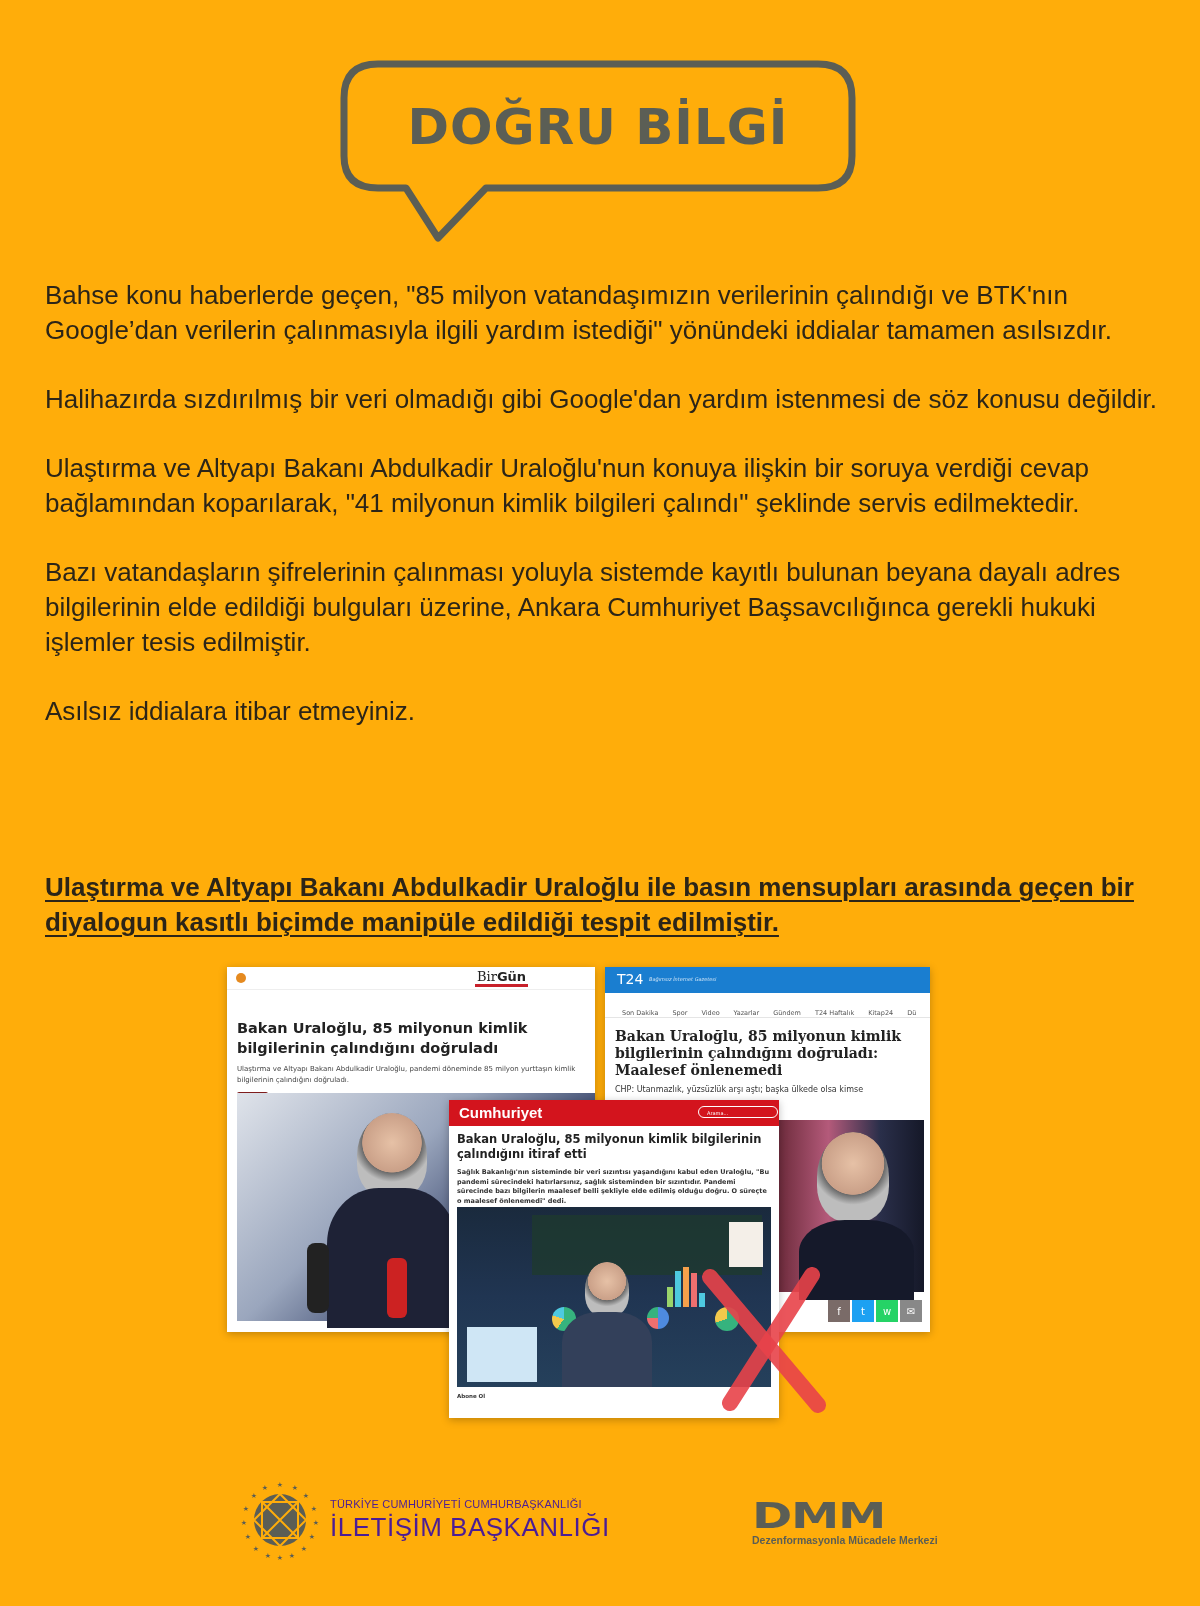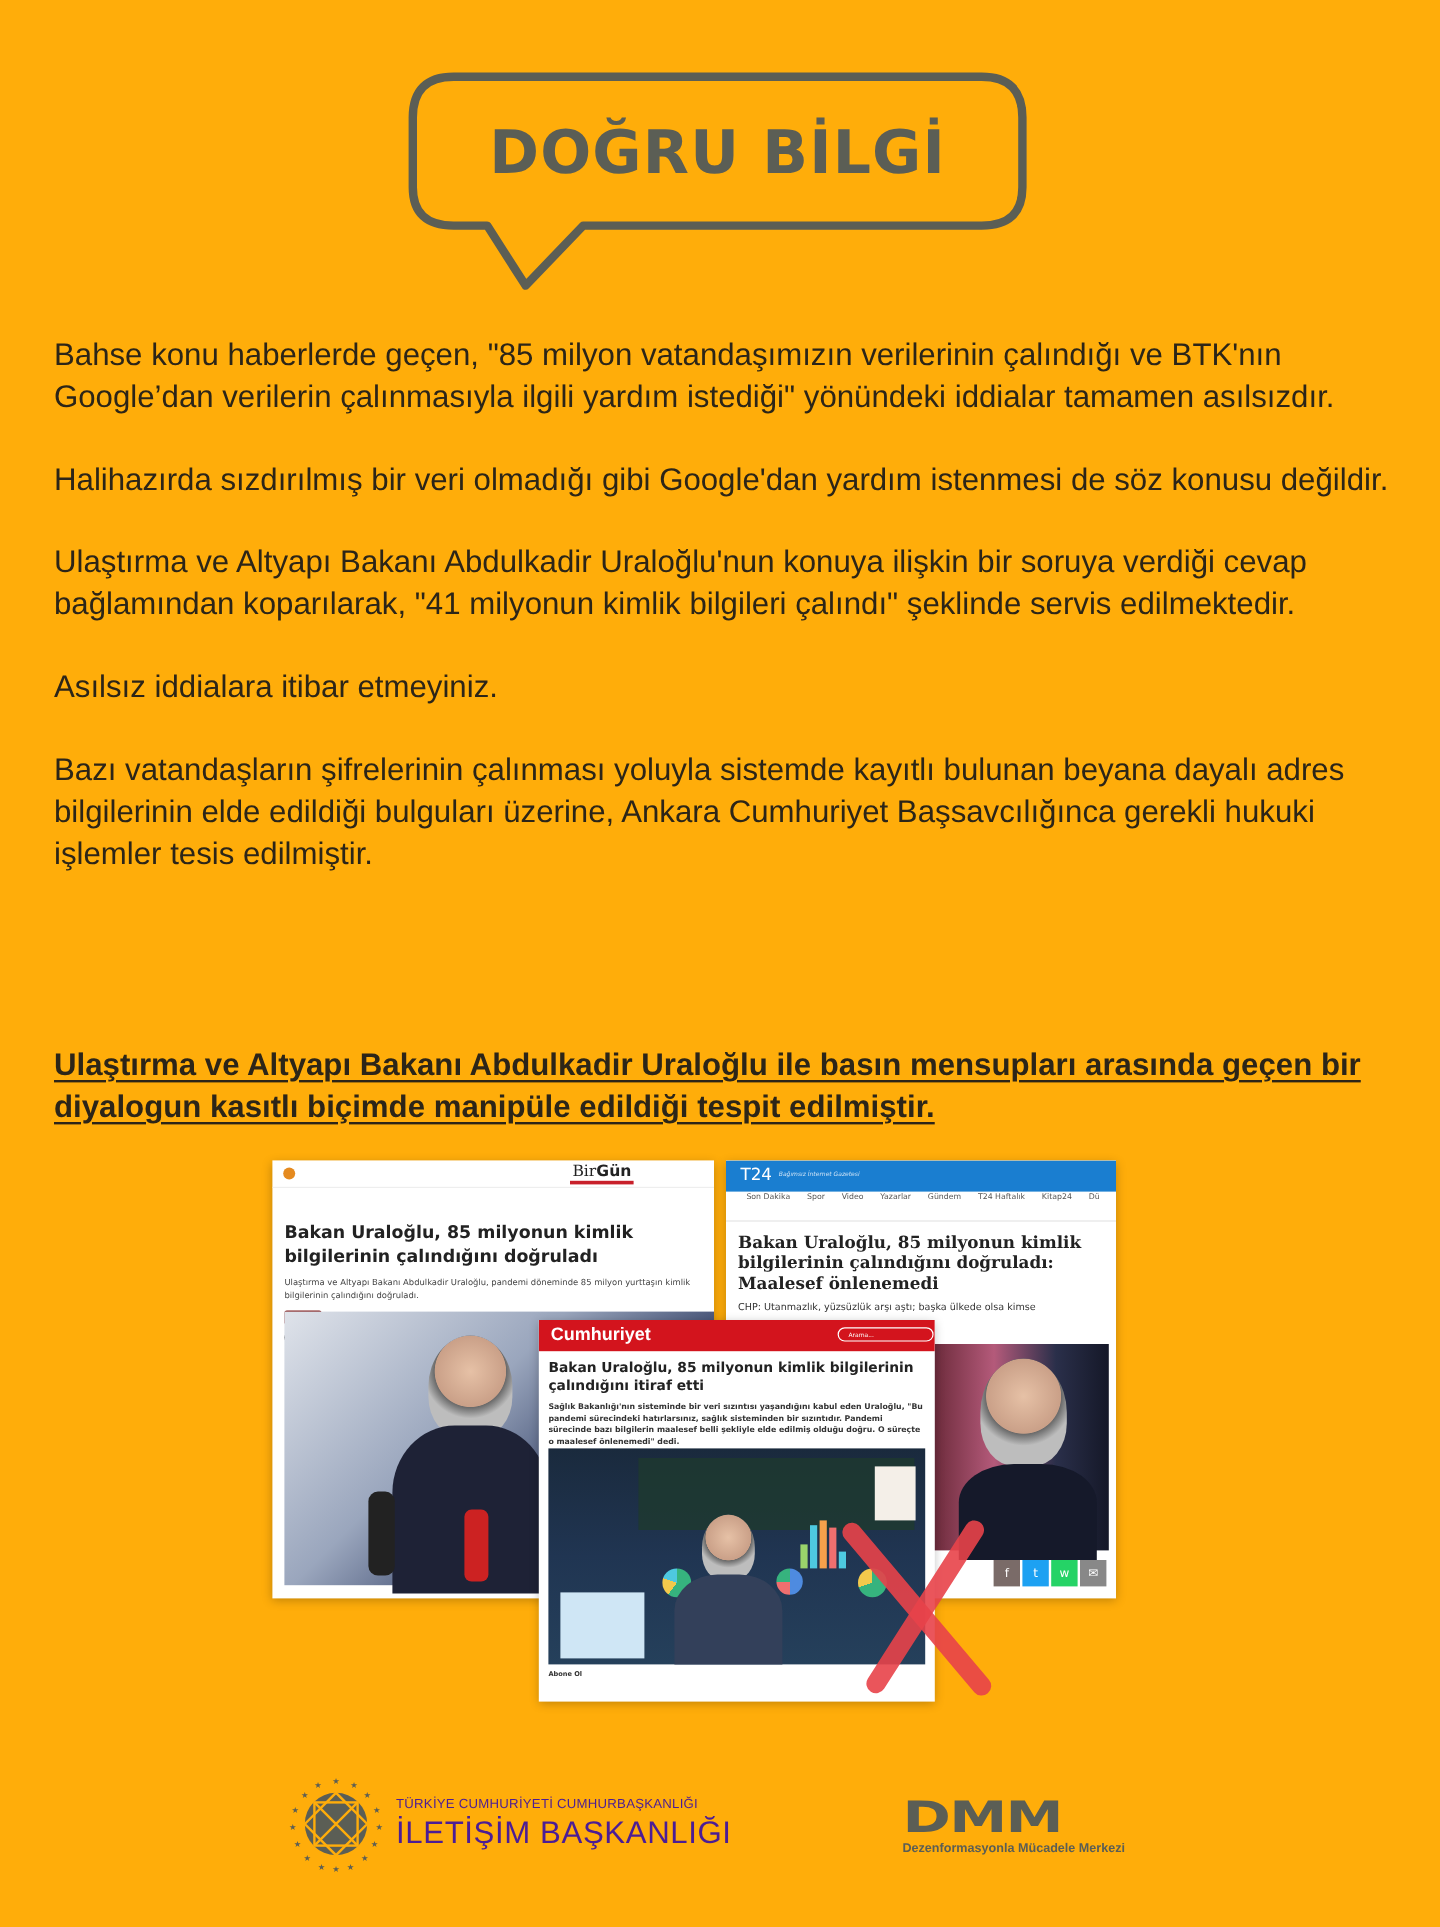--- a/index.html
+++ b/index.html
@@ -79,21 +79,21 @@
     background: radial-gradient(circle at 50% 35%, #e6c1a6 0%, #caa088 45%, #6b6b6b 46%, #bdbdbd 60%);
   }
   .suit {
     position: absolute; background: #1e2236; border-radius: 40% 40% 0 0;
   }
 
   .t24 { left: 605px; top: 967px; width: 325px; height: 365px; }
   .t24 .bar { height: 26px; background: #1a7ed0; position: relative; }
   .t24 .bar .logo { position: absolute; left: 12px; top: 4px; color: #fff; font-weight: normal; font-size: 14px; }
   .t24 .bar .tagline { position: absolute; left: 44px; top: 9px; color: #cde3f6; font-size: 5px; font-style: italic; }
-  .t24 .nav { height: 24px; display: flex; gap: 14px; align-items: flex-start; padding-left: 17px; font-size: 6.5px; color: #555; border-bottom: 1px solid #e5e5e5; white-space: nowrap; }
+  .t24 .nav { height: 24px; display: flex; gap: 14px; align-items: flex-end; padding-left: 17px; font-size: 6.5px; color: #555; border-bottom: 1px solid #e5e5e5; white-space: nowrap; }
   .t24 h3 { margin: 10px 6px 4px 10px; font-family: "DejaVu Serif", serif; font-size: 14px; line-height: 17px; color: #222; }
   .t24 .sub { margin: 6px 10px; font-size: 8px; color: #333; white-space: nowrap; }
   .t24 .photo { left: 172px; top: 153px; width: 147px; height: 172px;
     background: linear-gradient(90deg,#6b2a3a 0%,#b45a7a 35%,#2a2f4a 70%,#151828 100%); }
   .t24 .share { position: absolute; right: 8px; top: 333px; display: flex; gap: 2px; }
   .t24 .share span { width: 22px; height: 22px; display: flex; align-items: center; justify-content: center; color: #fff; font-size: 10px; }
 
   .cum { left: 449px; top: 1100px; width: 330px; height: 318px; z-index: 3; }
   .cum .bar { height: 26px; background: #d3141d; position: relative; }
   .cum .bar .logo { position: absolute; left: 10px; top: 4px; color: #fff; font-weight: bold; font-size: 15px; font-family: "Liberation Sans", sans-serif; }
@@ -125,22 +125,22 @@
   <svg width="520" height="190" viewBox="0 0 520 190">
     <path d="M40 4 H480 Q514 4 514 38 V96 Q514 128 480 128 H148 L100 178 L68 128 H40 Q6 128 6 96 V38 Q6 4 40 4 Z" fill="none" stroke="#5b5e55" stroke-width="7" stroke-linejoin="round"></path>
   </svg>
   <div class="bubble-title">DOĞRU BİLGİ</div>
 </div>
 
 <div class="body-text">
   <p>Bahse konu haberlerde geçen, "85 milyon vatandaşımızın verilerinin çalındığı ve BTK'nın Google’dan verilerin çalınmasıyla ilgili yardım istediği" yönündeki iddialar tamamen asılsızdır.</p>
   <p>Halihazırda sızdırılmış bir veri olmadığı gibi Google'dan yardım istenmesi de söz konusu değildir.</p>
   <p>Ulaştırma ve Altyapı Bakanı Abdulkadir Uraloğlu'nun konuya ilişkin bir soruya verdiği cevap bağlamından koparılarak, "41 milyonun kimlik bilgileri çalındı" şeklinde servis edilmektedir.</p>
+  <p>Bazı vatandaşların şifrelerinin çalınması yoluyla sistemde kayıtlı bulunan beyana dayalı adres bilgilerinin elde edildiği bulguları üzerine, Ankara Cumhuriyet Başsavcılığınca gerekli hukuki işlemler tesis edilmiştir.</p>
   <p>Asılsız iddialara itibar etmeyiniz.</p>
-  <p>Bazı vatandaşların şifrelerinin çalınması yoluyla sistemde kayıtlı bulunan beyana dayalı adres bilgilerinin elde edildiği bulguları üzerine, Ankara Cumhuriyet Başsavcılığınca gerekli hukuki işlemler tesis edilmiştir.</p>
 </div>
 <div class="emphasis">Ulaştırma ve Altyapı Bakanı Abdulkadir Uraloğlu ile basın mensupları arasında geçen bir diyalogun kasıtlı biçimde manipüle edildiği tespit edilmiştir.</div>
 
 <div class="card birgun">
   <div class="topbar">
     <span class="dot"></span>
     <span class="logo"><span>Bir</span><b>Gün</b></span>
   </div>
   <h3>Bakan Uraloğlu, 85 milyonun kimlik bilgilerinin çalındığını doğruladı</h3>
   <div class="sub">Ulaştırma ve Altyapı Bakanı Abdulkadir Uraloğlu, pandemi döneminde 85 milyon yurttaşın kimlik bilgilerinin çalındığını doğruladı.</div>

